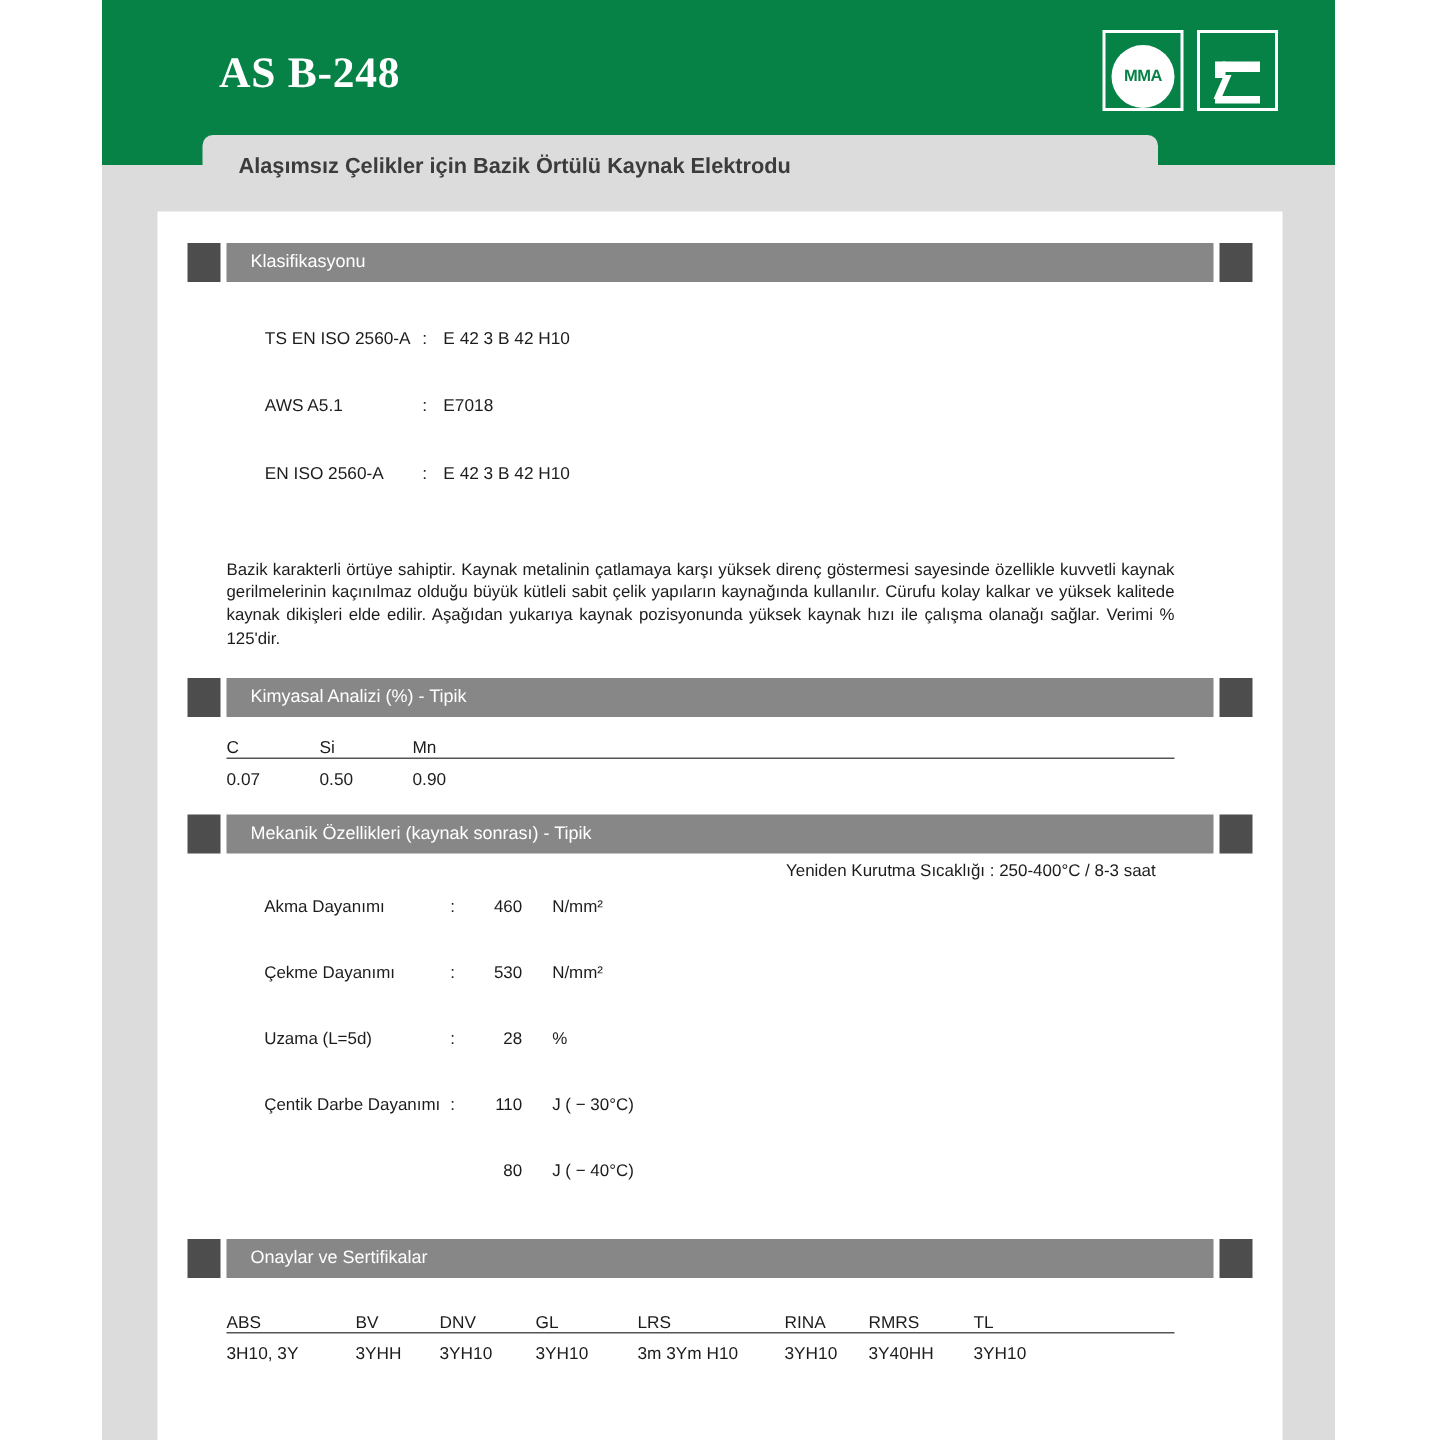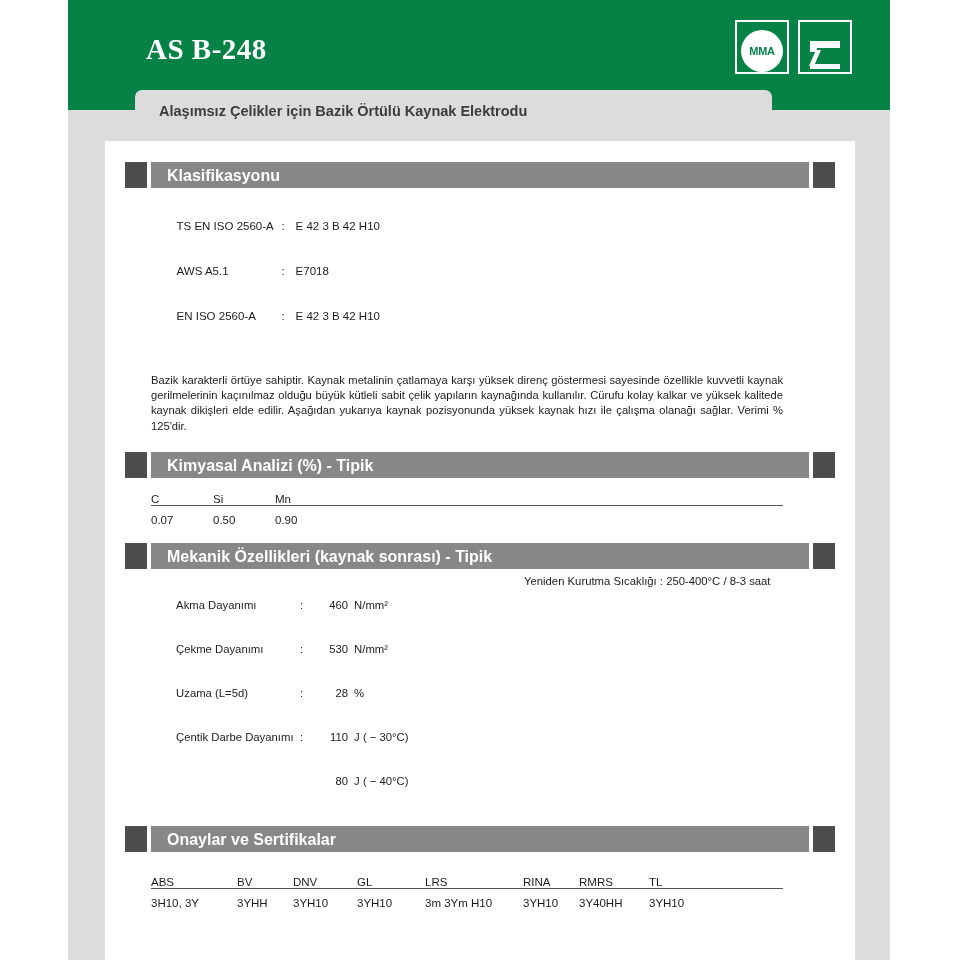--- a/index.html
+++ b/index.html
@@ -136,22 +136,22 @@
     right: 0;
     top: 0;
     width: 22px;
     height: 26px;
     background: #4d4d4d;
   }
   .sec-label {
     position: absolute;
     left: 42px;
     top: 5px;
-    font-size: 16px;
-    font-weight: bold;
+    font-size: 12px;
+    font-weight: normal;
     color: #ffffff;
     white-space: nowrap;
   }
   
   .body-block {
     margin-left: 46px;
     margin-right: 72px;
     color: #1c1c1c;
   }
   .cls-row {
@@ -190,21 +190,21 @@
   .chem .c2 { width: 62px; }
   
   .mech {
     font-size: 11.3px;
     line-height: 14.6px;
     white-space: pre;
   }
   .mech .lbl { display: inline-block; width: 124px; }
   .mech .col { display: inline-block; width: 14px; }
   .mech .num { display: inline-block; width: 34px; text-align: right; }
-  .mech .unit { padding-left: 6px; }
+  .mech .unit { padding-left: 20px; }
   .redry {
     position: absolute;
     left: 524px;
     top: 575px;
     font-size: 11.3px;
     color: #1c1c1c;
     white-space: nowrap;
   }
   
   .appr-list { font-size: 11.5px; }

